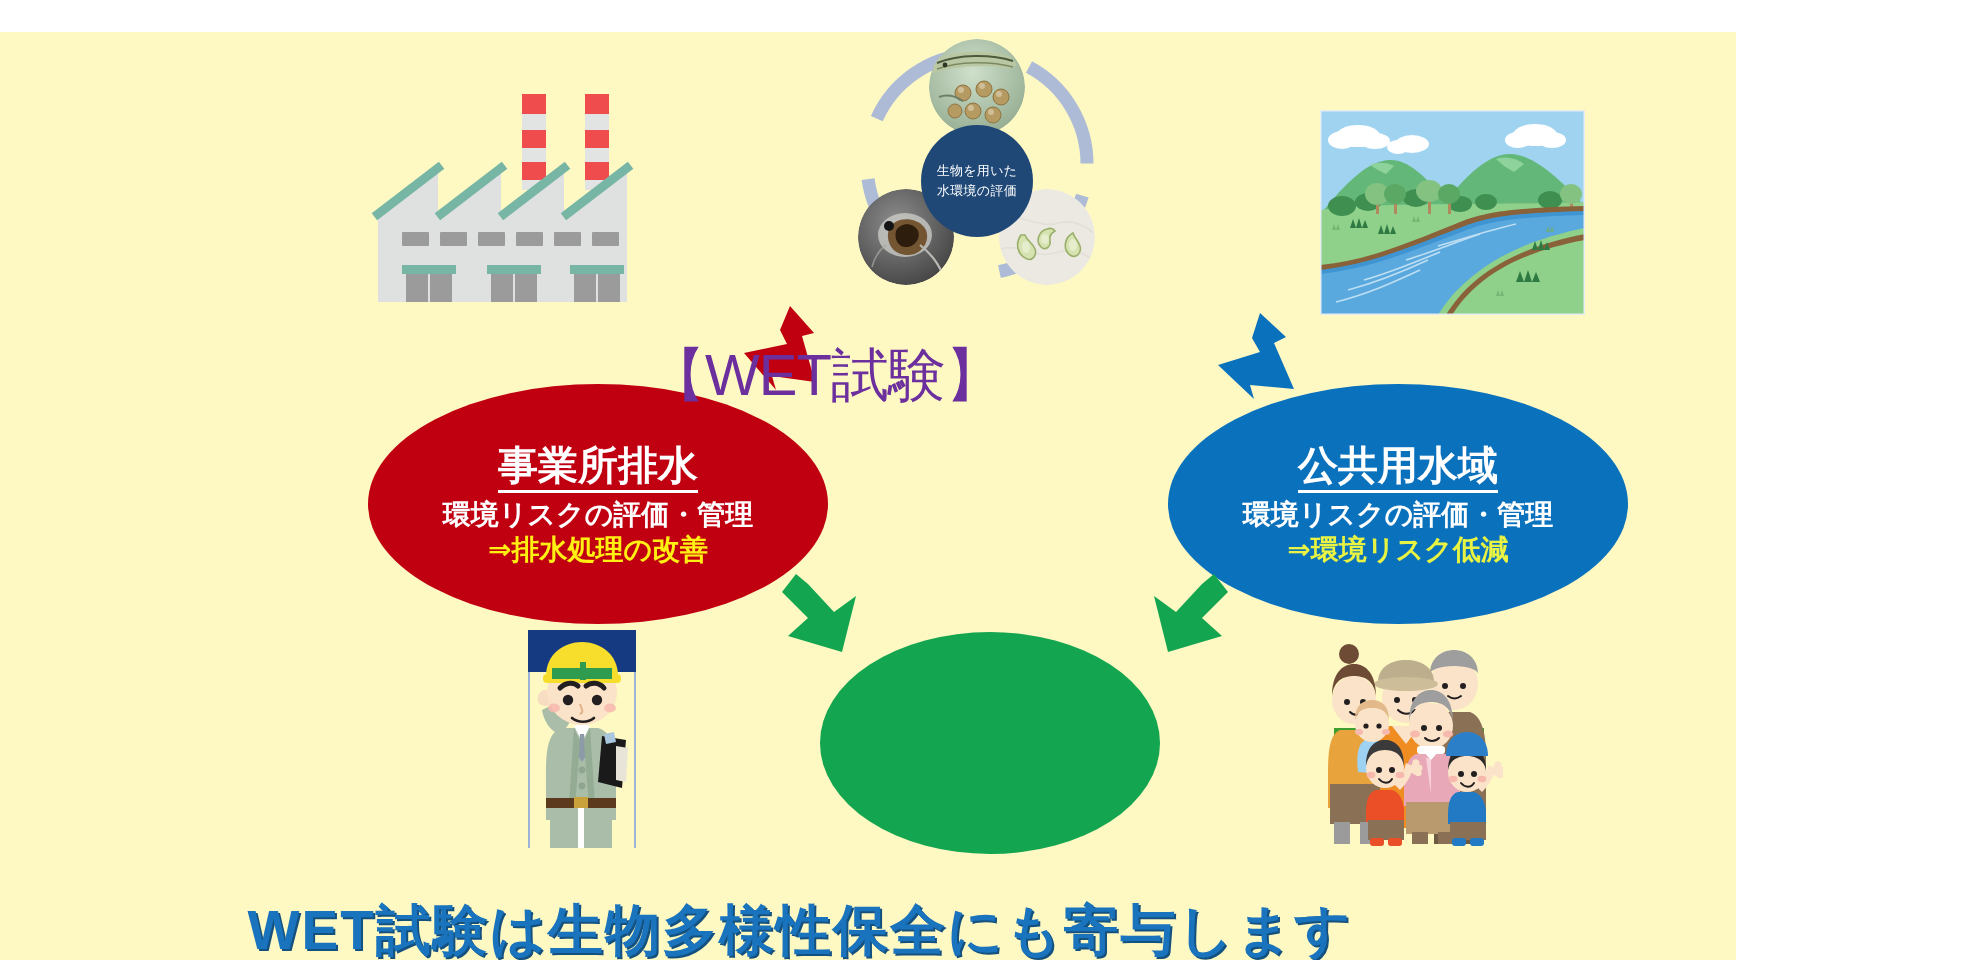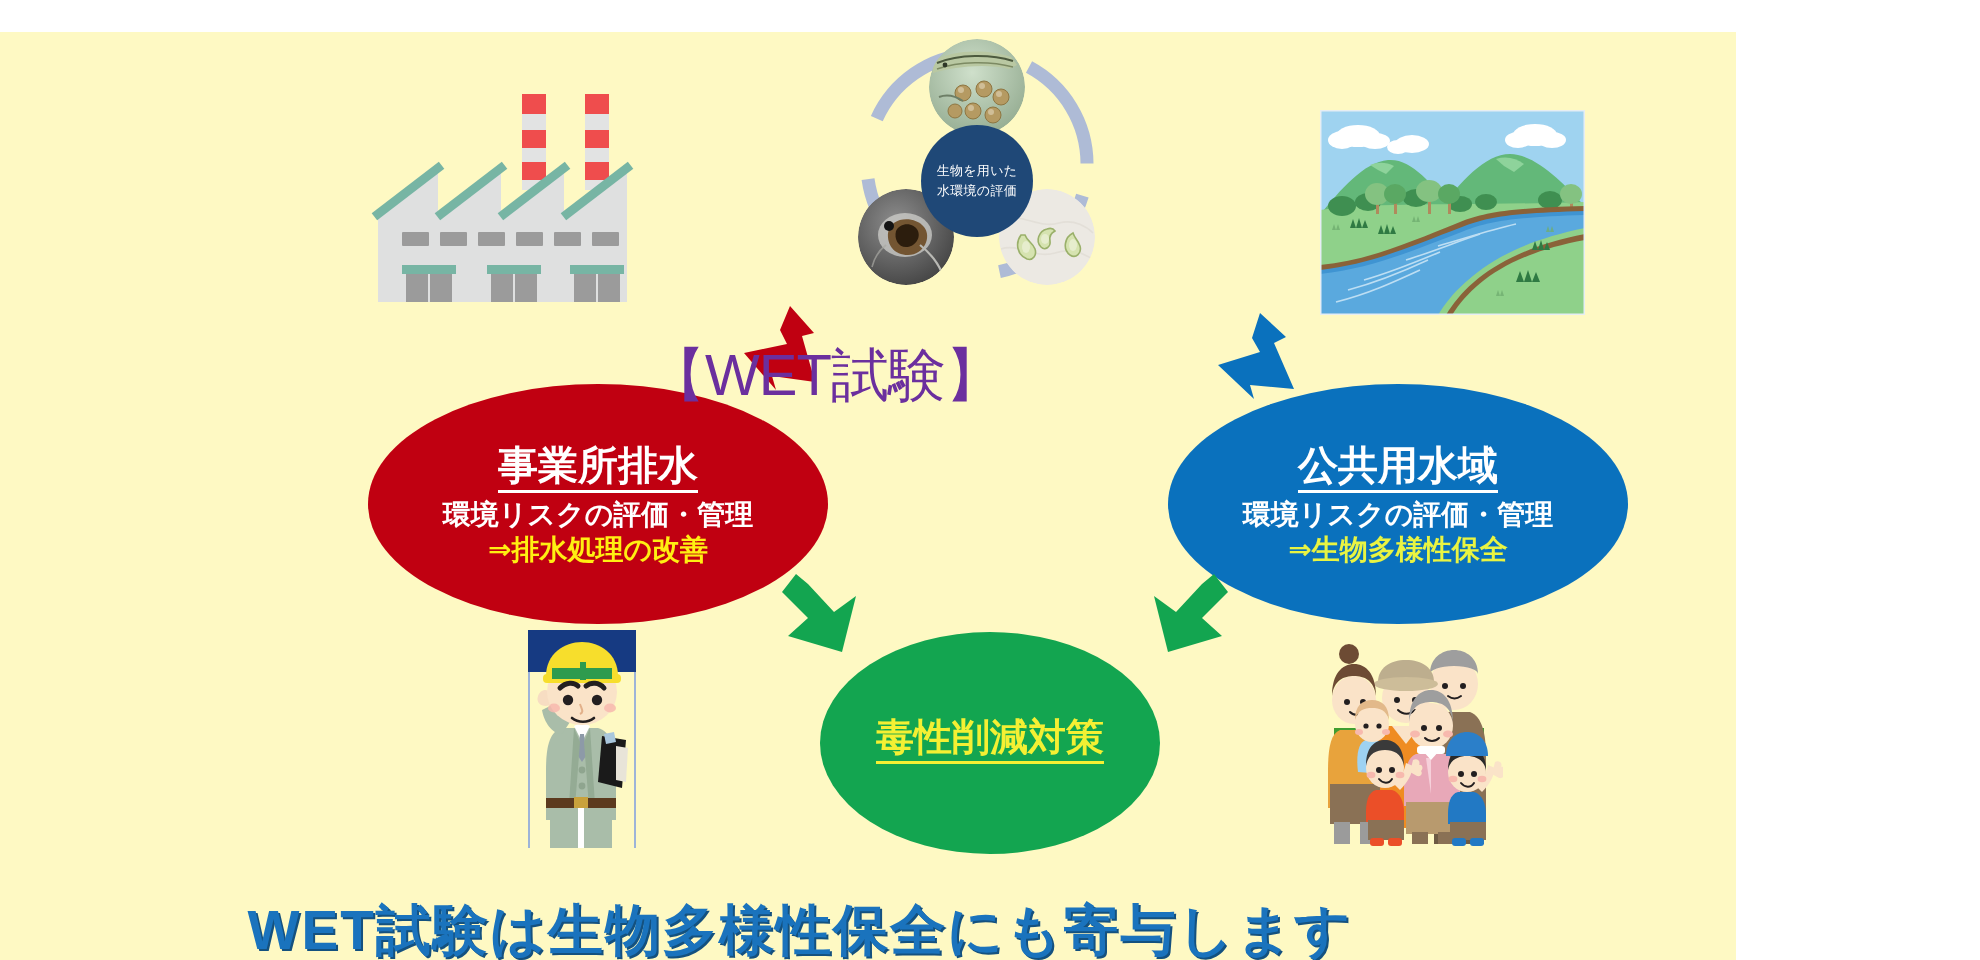--- a/index.html
+++ b/index.html
@@ -350,25 +350,24 @@
 
   <div class="ellipse" id="ellipse-red">
     <div class="ell-line1">事業所排水</div>
     <div class="ell-line2">環境リスクの評価・管理</div>
     <div class="ell-line3 hl-yellow">⇒排水処理の改善</div>
   </div>
 
   <div class="ellipse" id="ellipse-blue">
     <div class="ell-line1">公共用水域</div>
     <div class="ell-line2">環境リスクの評価・管理</div>
-    <div class="ell-line3 hl-yellow2">⇒生物多様性保全</div>
+    <div class="ell-line3 hl-yellow2">⇒環境リスク低減</div>
   </div>
 
   <div class="ellipse" id="ellipse-green">
-    <div class="ell-line1">毒性削減対策</div>
   </div>
 
   <div class="abs" id="wet-title">
     <span class="inner">【WET試験】</span>
   </div>
 
   <svg class="arrow-svg" id="arrow-green-left-to-mid" width="130" height="105" viewBox="0 0 130 105">
     <path d="M18,4 L4,22 L30,48 L10,66 L64,82 L78,26 L56,42 L30,14 Z" fill="#13a550"></path>
   </svg>
 

